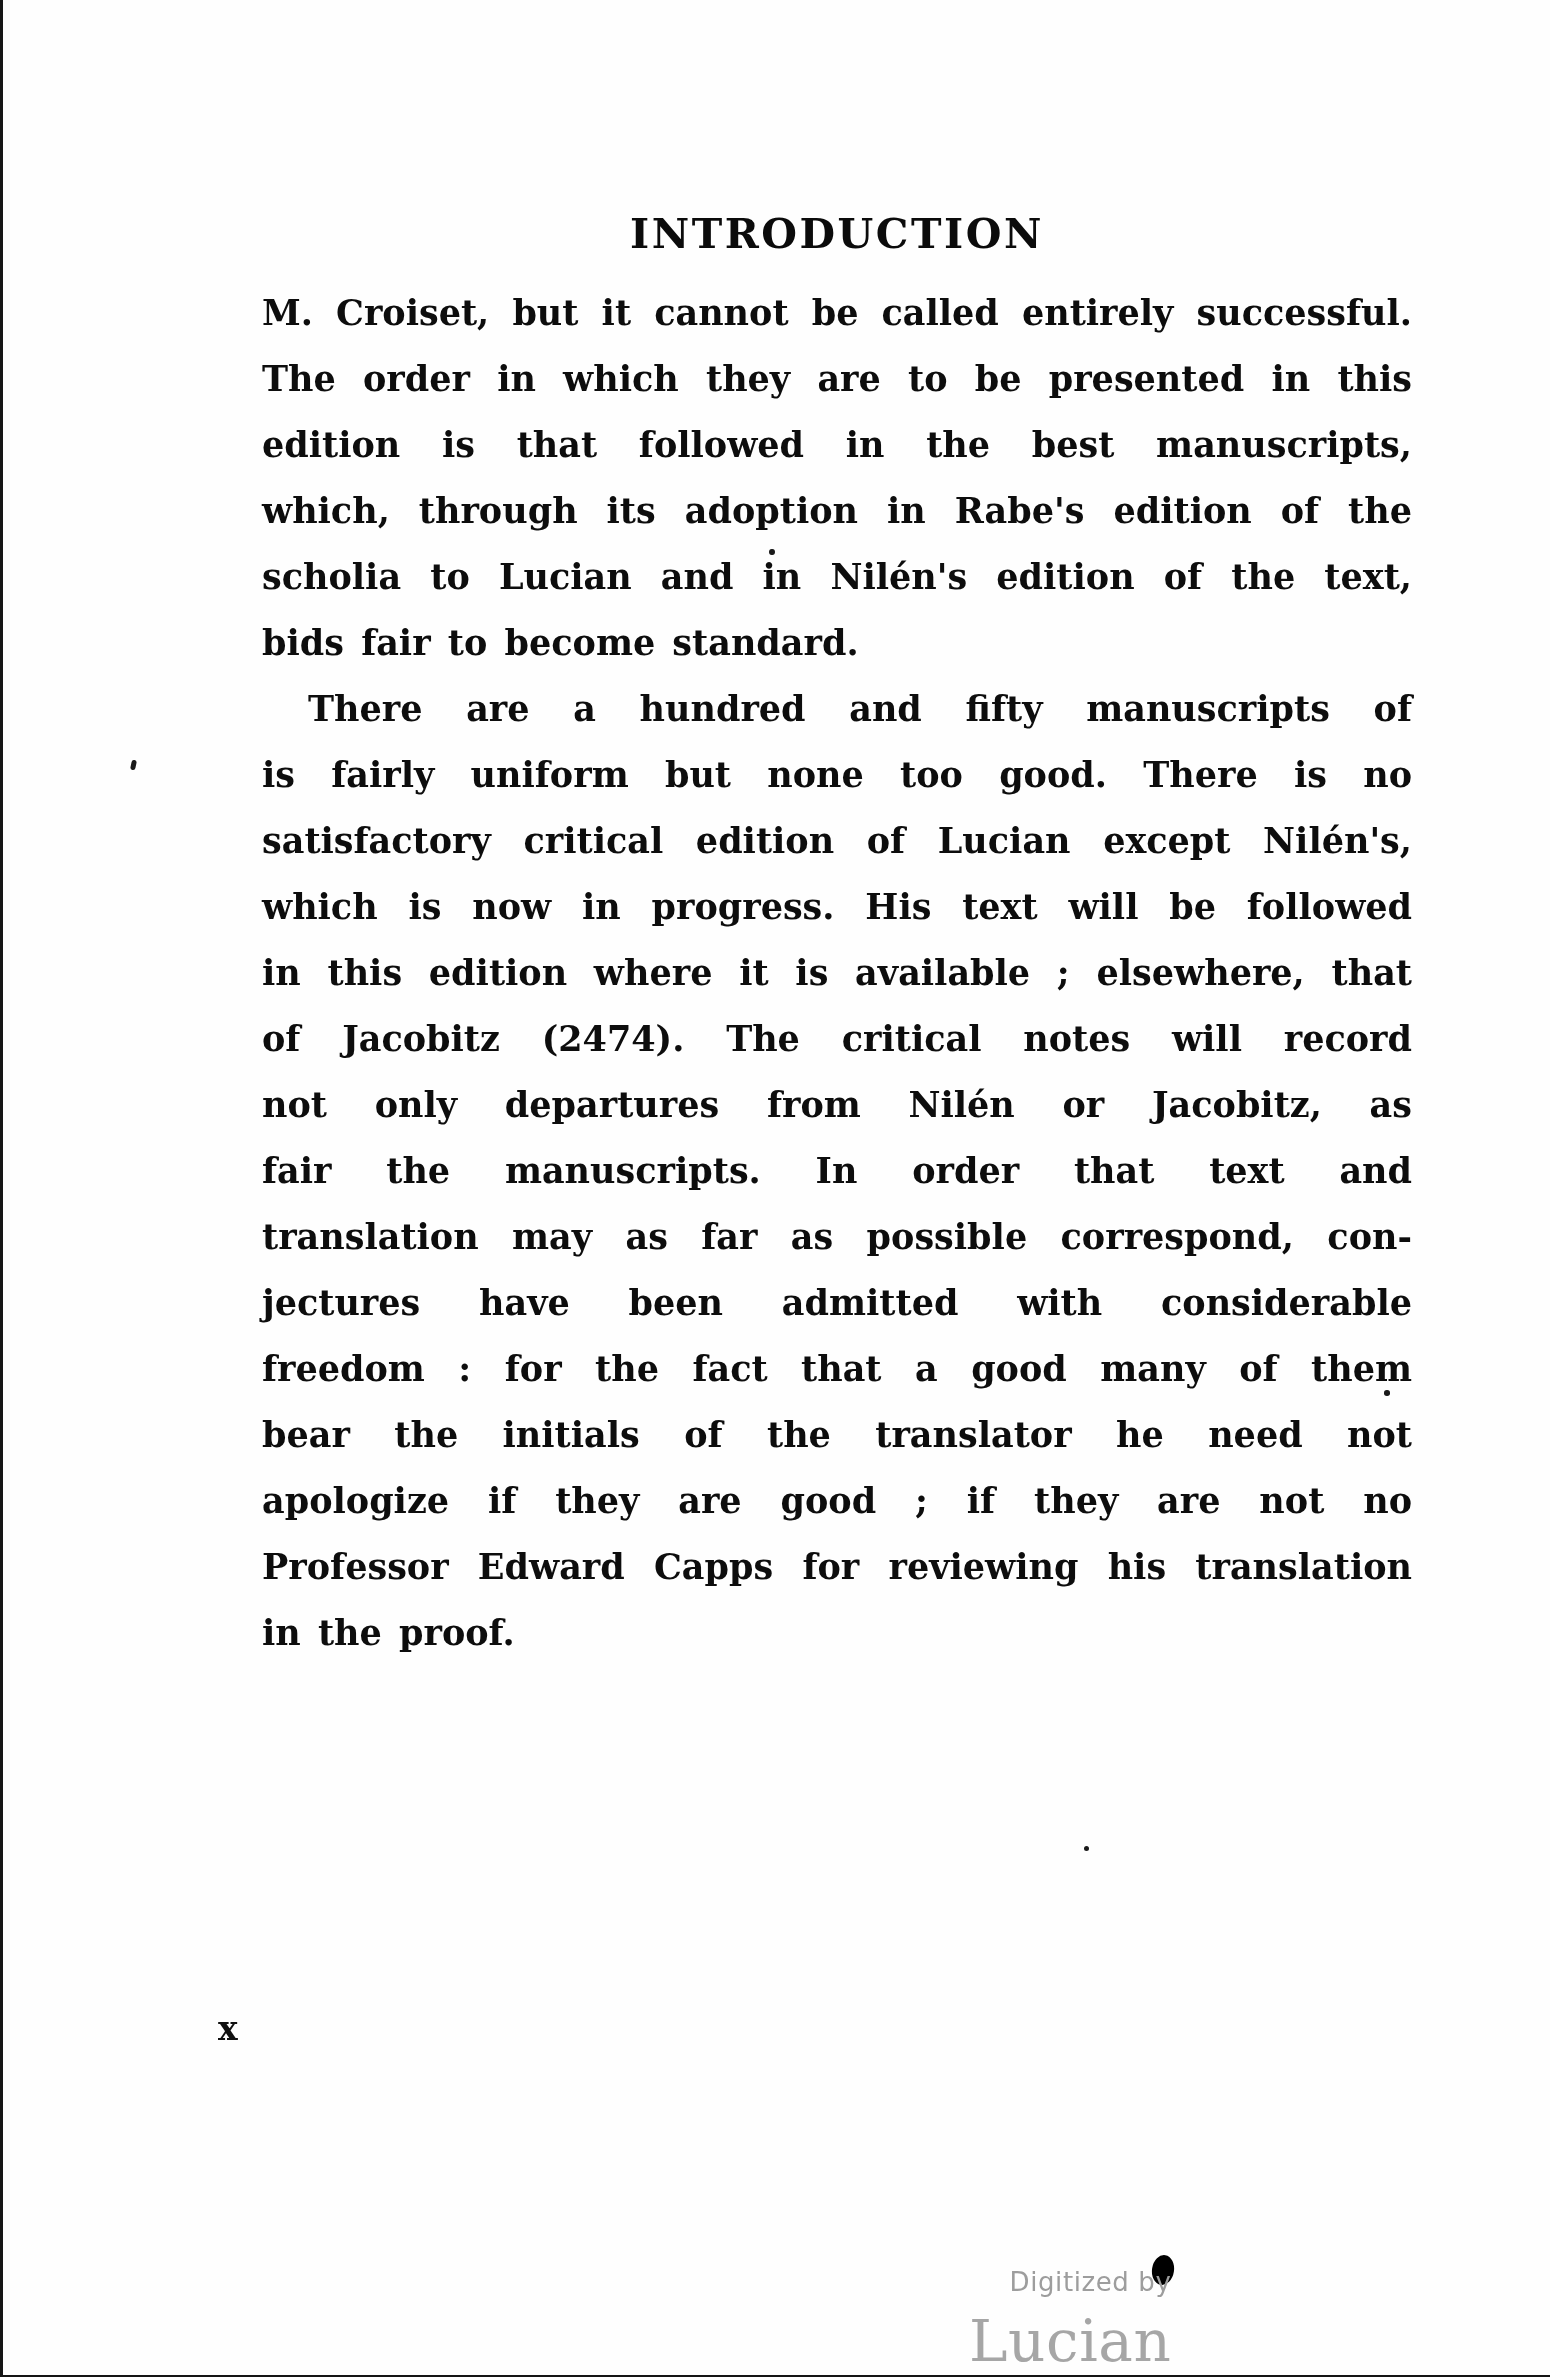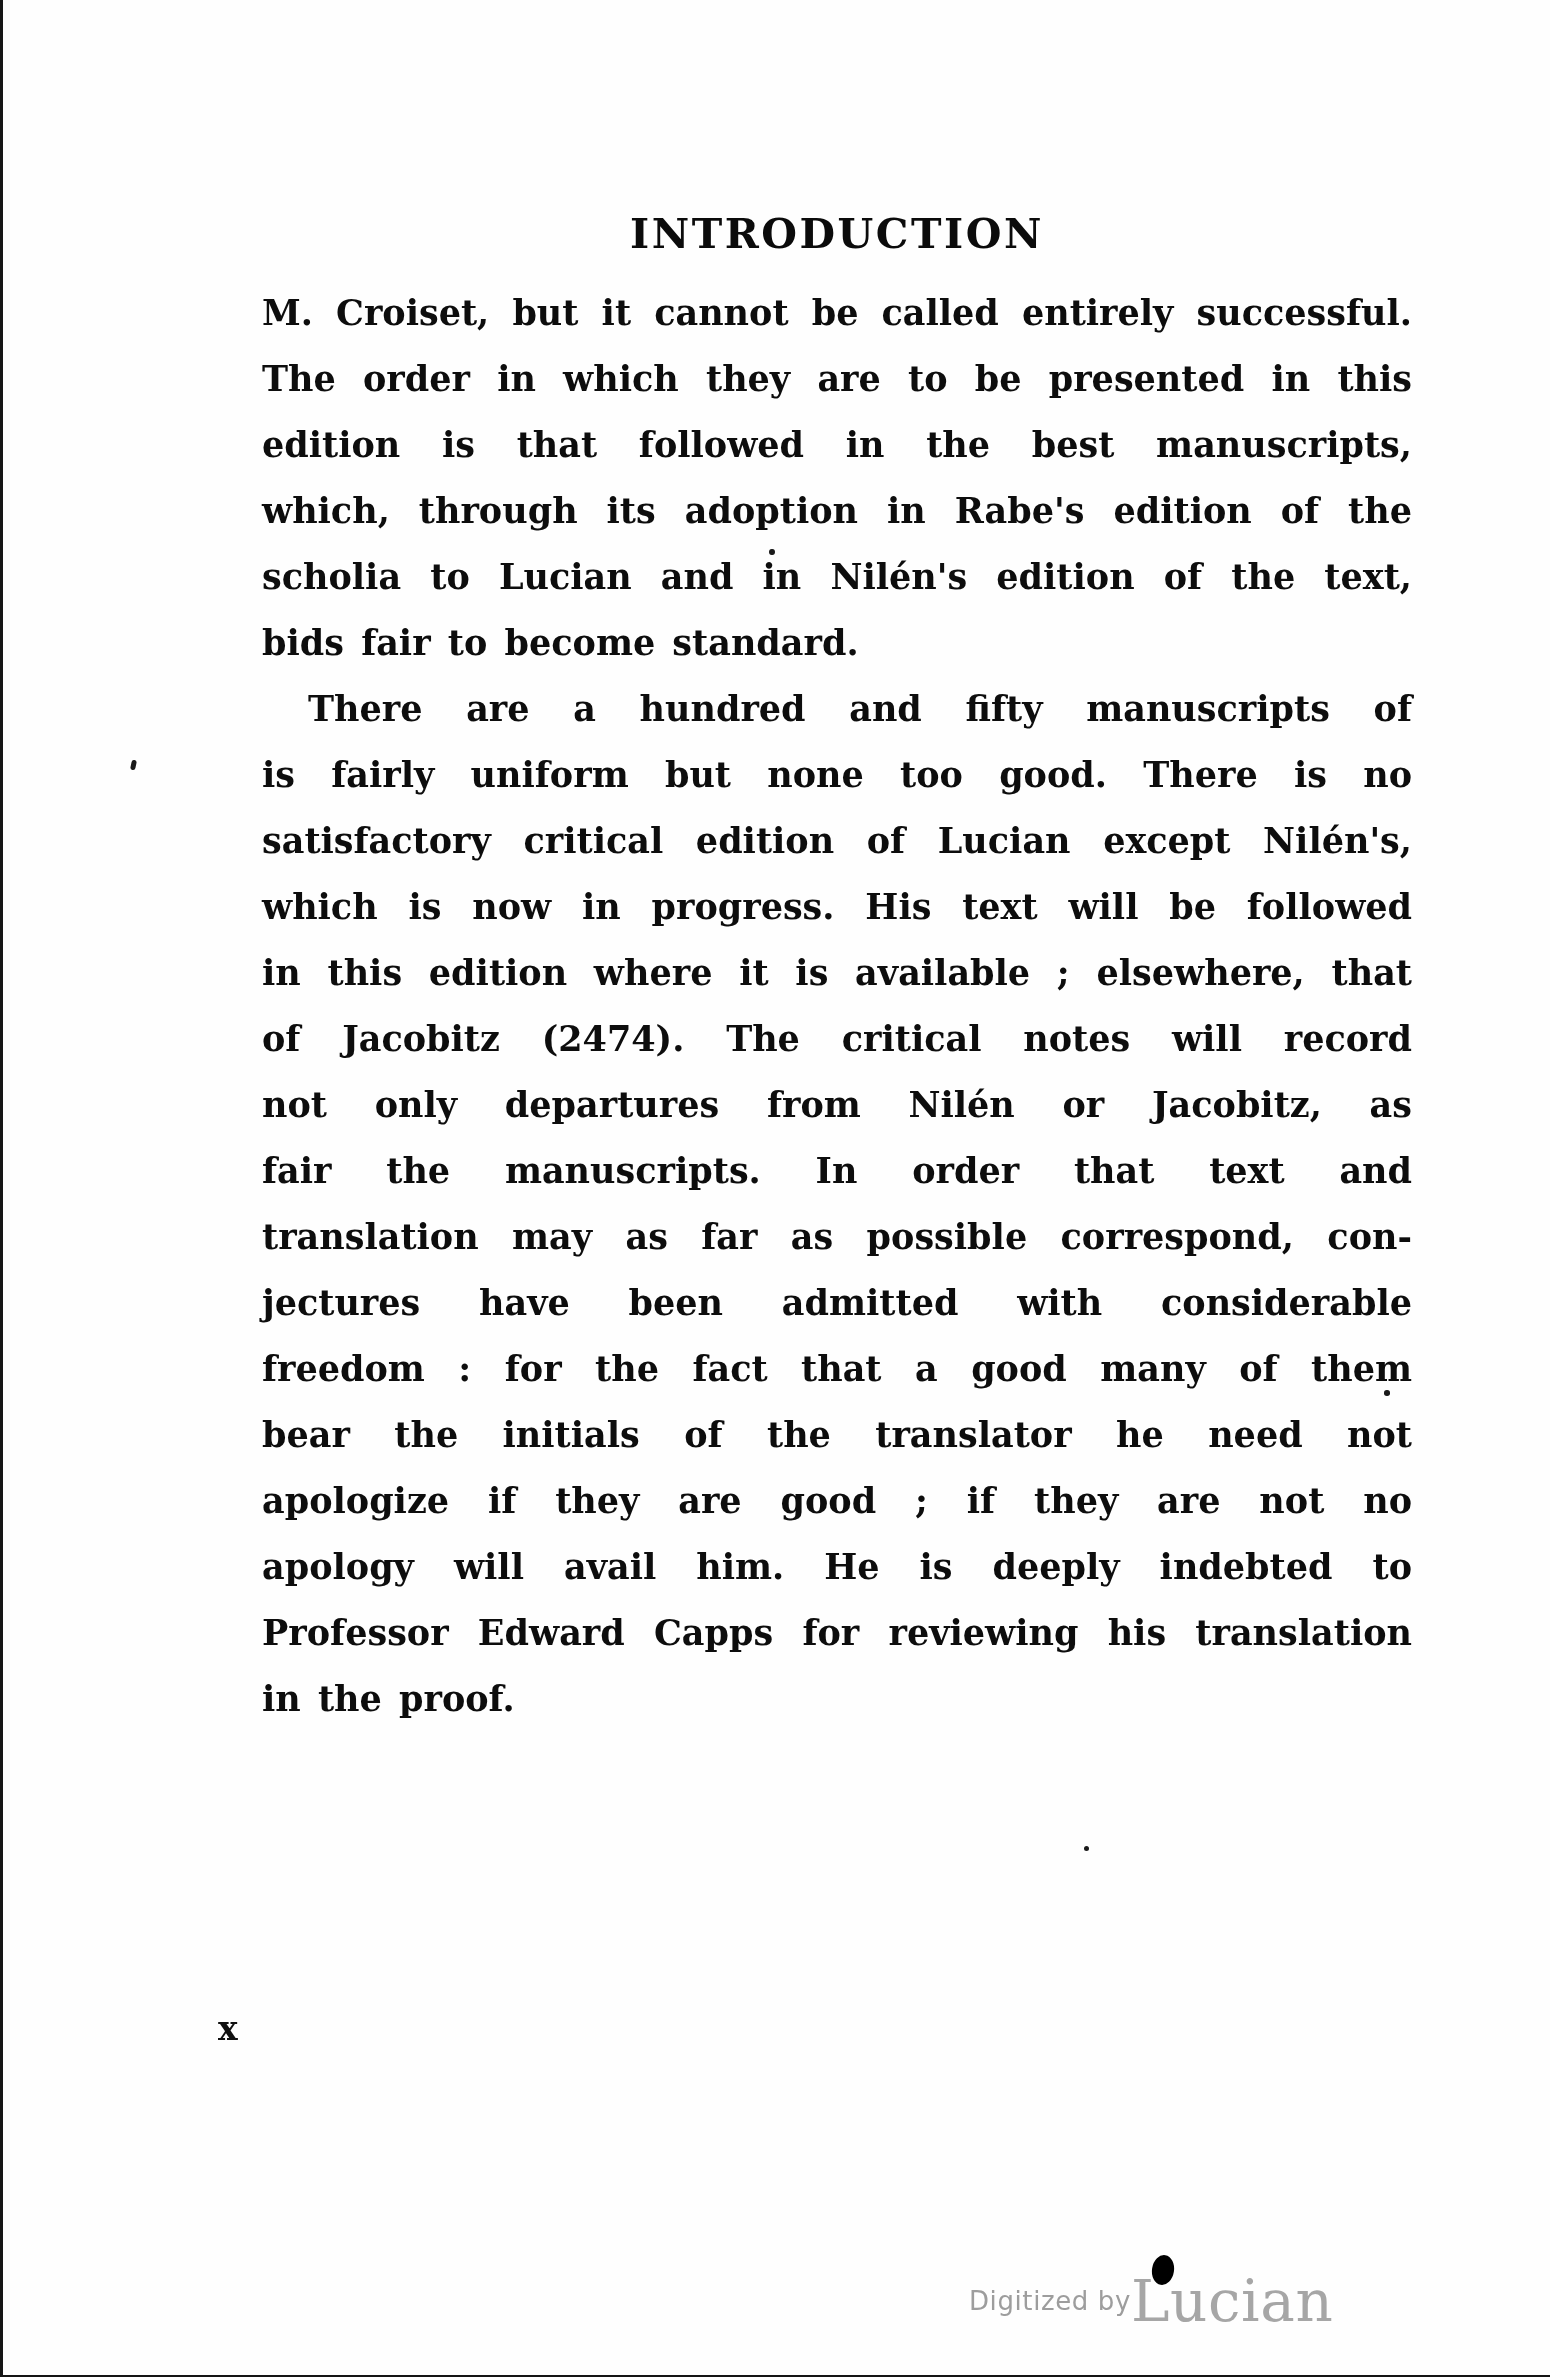--- a/index.html
+++ b/index.html
@@ -86,21 +86,23 @@
     background: #000000;
     border-radius: 50%;
     transform: rotate(9deg);
   }
 
   .watermark {
     position: absolute;
     left: 969px;
     top: 2267px;
     display: flex;
-    align-items: center;
+    align-items: flex-end;
+    gap: 10px;
+    flex-direction: column;
   }
   .digitized-by {
     font-family: "DejaVu Sans", "Liberation Sans", sans-serif;
     font-size: 26px;
     color: #9d9d9d;
     letter-spacing: 0.6px;
   }
   .google-logo {
     font-family: "DejaVu Serif", "Liberation Serif", serif;
     font-size: 58px;
@@ -134,21 +136,20 @@
     <div class="line">which is now in progress. His text will be followed</div>
     <div class="line">in this edition where it is available ; elsewhere, that</div>
     <div class="line">of Jacobitz (2474). The critical notes will record</div>
     <div class="line">not only departures from Nilén or Jacobitz, as</div>
     <div class="line">fair the manuscripts. In order that text and</div>
     <div class="line">translation may as far as possible correspond, con-</div>
     <div class="line">jectures have been admitted with considerable</div>
     <div class="line">freedom : for the fact that a good many of them</div>
     <div class="line">bear the initials of the translator he need not</div>
     <div class="line">apologize if they are good ; if they are not no</div>
-    <div class="line">apology will avail him. He is deeply indebted to</div>
     <div class="line">Professor Edward Capps for reviewing his translation</div>
     <div class="line para-end">in the proof.</div>
   </div>
 
   <div class="speck adoption-dot"></div>
   <div class="speck margin-mark"></div>
   <div class="speck and-dot"></div>
   <div class="speck proof-dot"></div>
 
   <div class="page-number">x</div>

